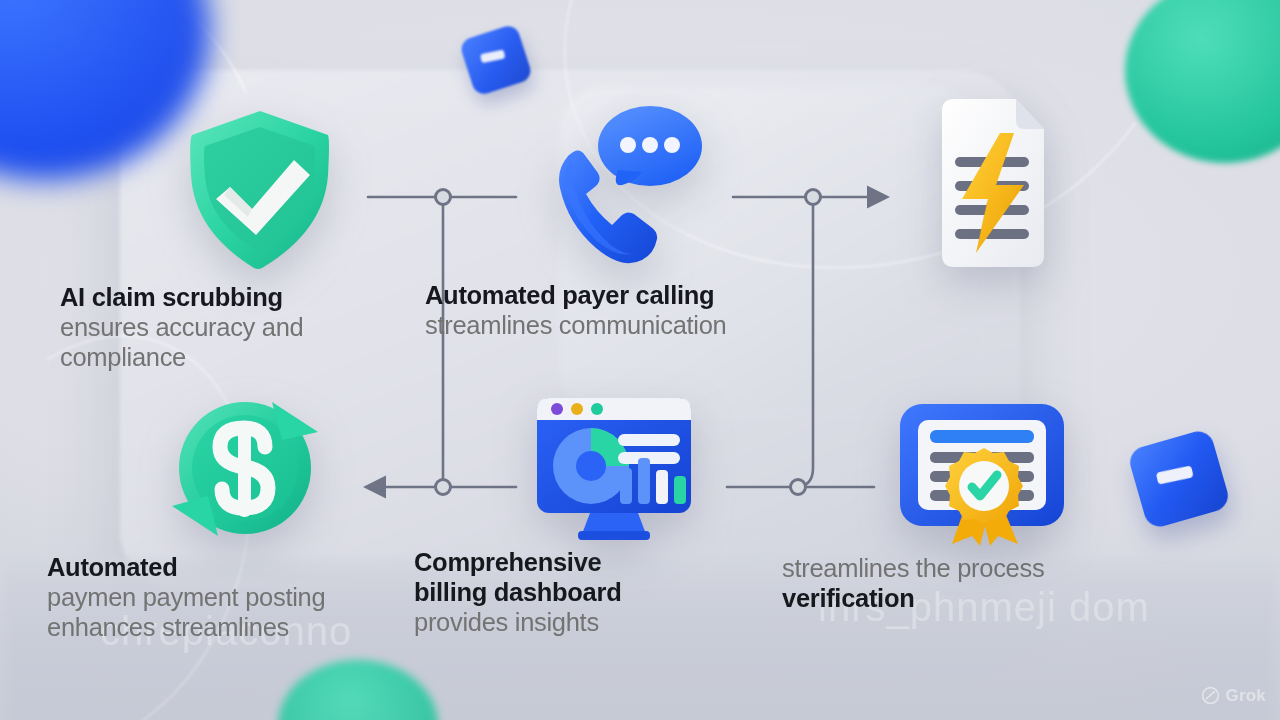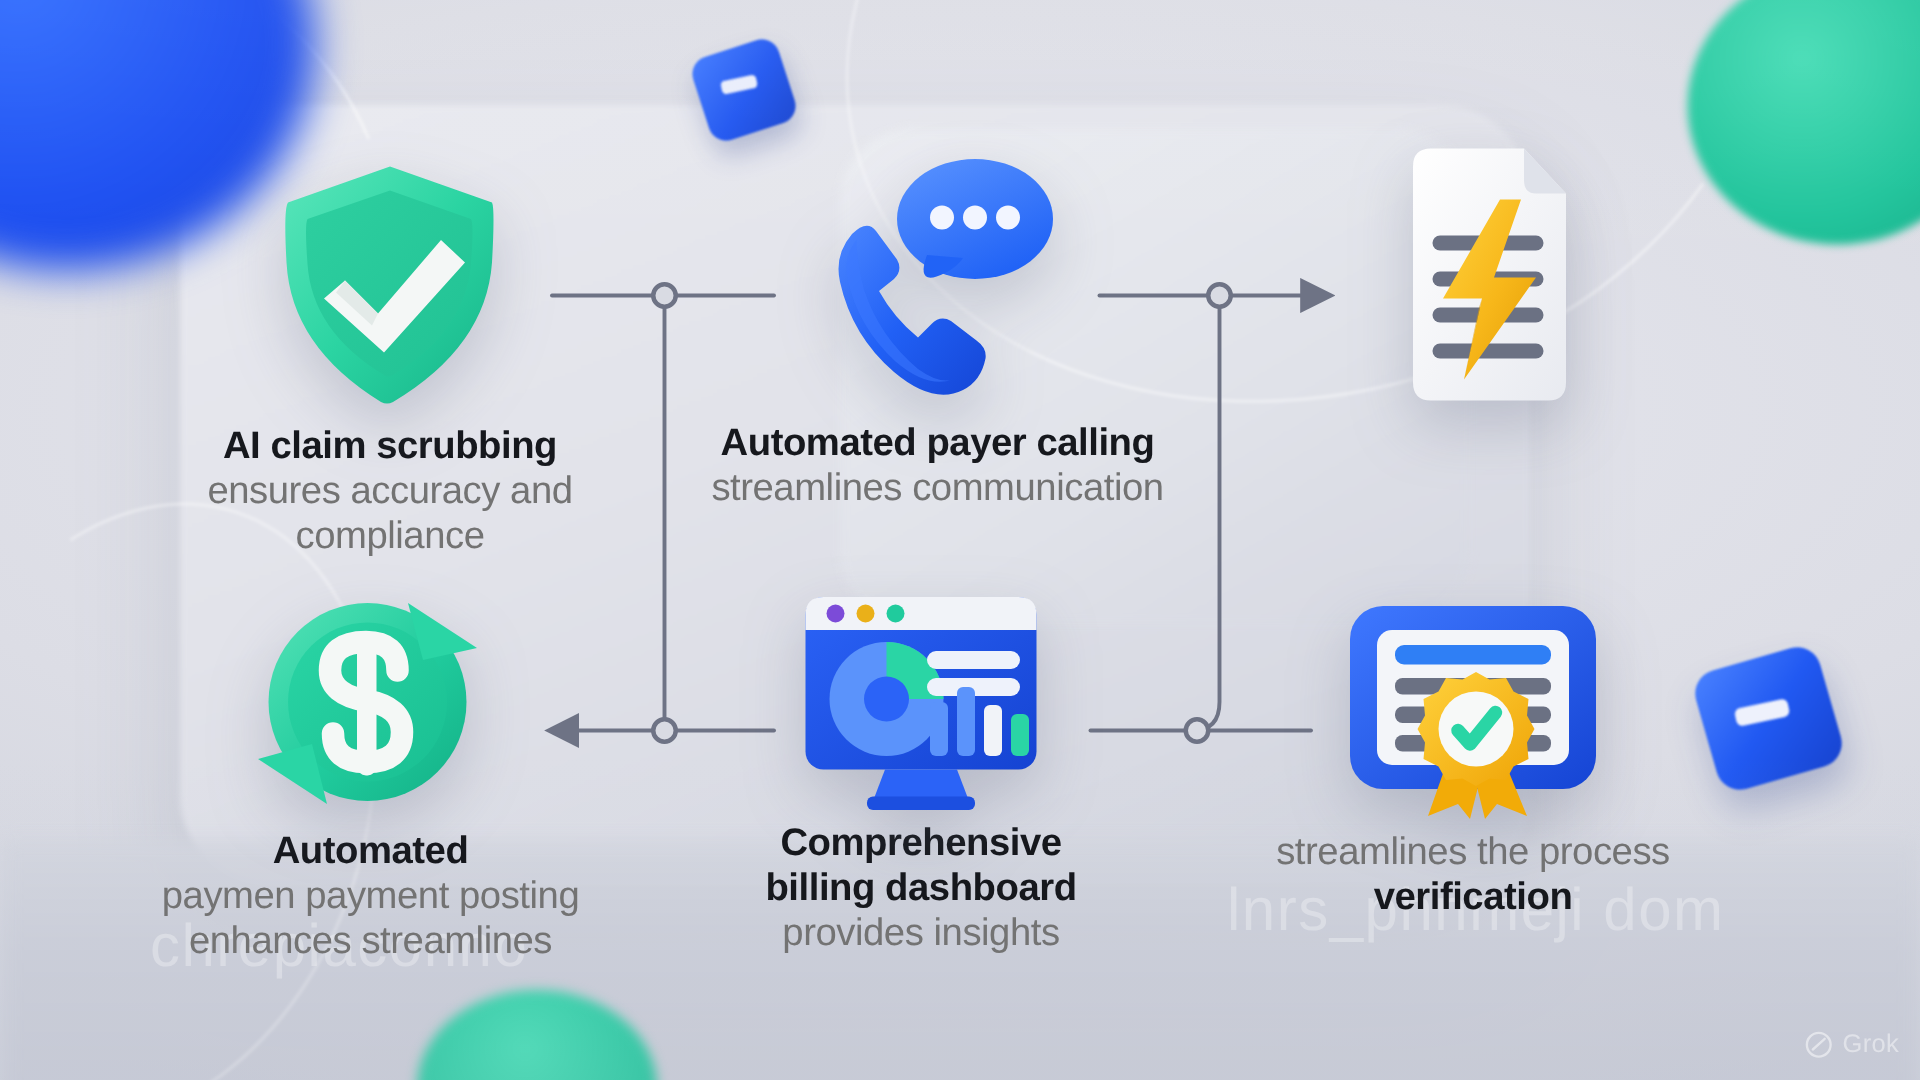--- a/index.html
+++ b/index.html
@@ -93,31 +93,31 @@
 
   
   .wm{
     position:absolute;color:rgba(255,255,255,.30);
     font-size:40px;letter-spacing:1px;white-space:nowrap;
     font-family:"Liberation Sans",sans-serif;
   }
   .wm-left{left:100px;top:585px;margin-top:24px;}
   .wm-right{left:818px;top:585px;}
   .grok{
-    position:absolute;right:14px;bottom:14px;display:flex;align-items:flex-end;gap:6px;
-    color:rgba(255,255,255,.45);font-size:17px;font-weight:400;letter-spacing:.2px;
+    position:absolute;right:14px;bottom:14px;display:flex;align-items:flex-start;gap:6px;
+    color:rgba(255,255,255,.45);font-size:17px;font-weight:700;letter-spacing:.2px;
   }
   .grok svg{display:block;}
 
   
   .connectors{position:absolute;inset:0;pointer-events:none;}
 
   
   .grid{position:absolute;inset:0;}
-  .card{position:absolute;width:400px;text-align:center;}
+  .card{position:absolute;width:400px;}
   .icon-wrap{height:185px;display:flex;align-items:flex-end;justify-content:center;}
   .txt{margin-top:8px;line-height:1.17;}
   .t-title{
     font-size:25.5px;font-weight:700;color:#16181d;letter-spacing:-.3px;
   }
   .t-sub{
     font-size:25.5px;font-weight:400;color:#737373;letter-spacing:-.3px;
   }
   .t-line{display:block;}
 

